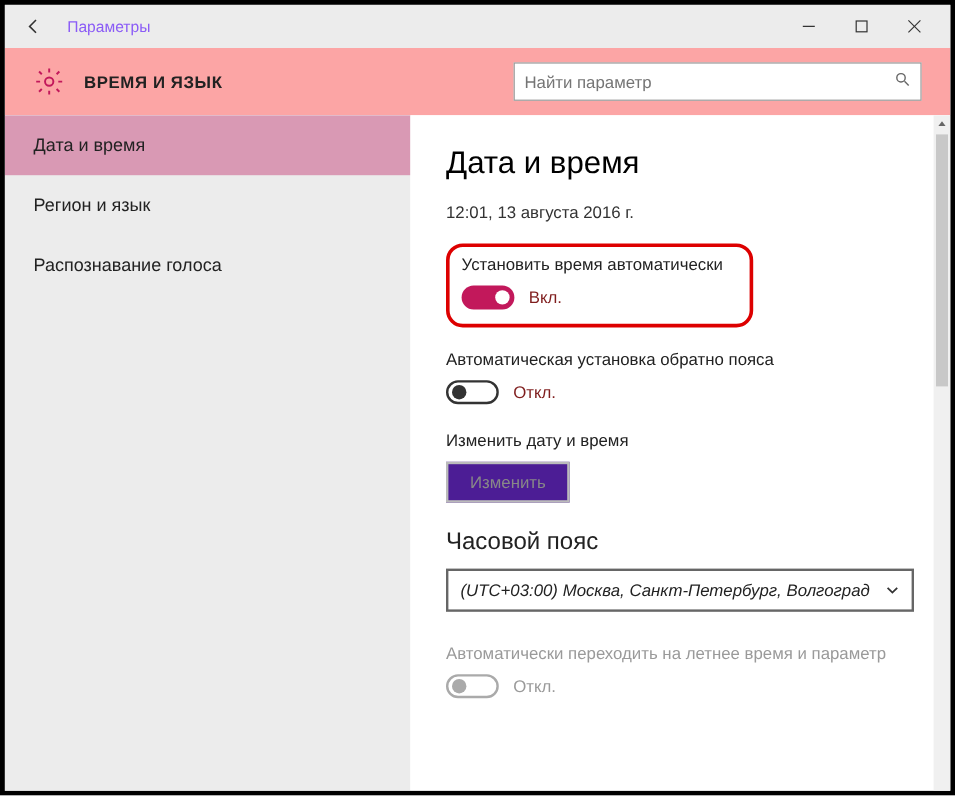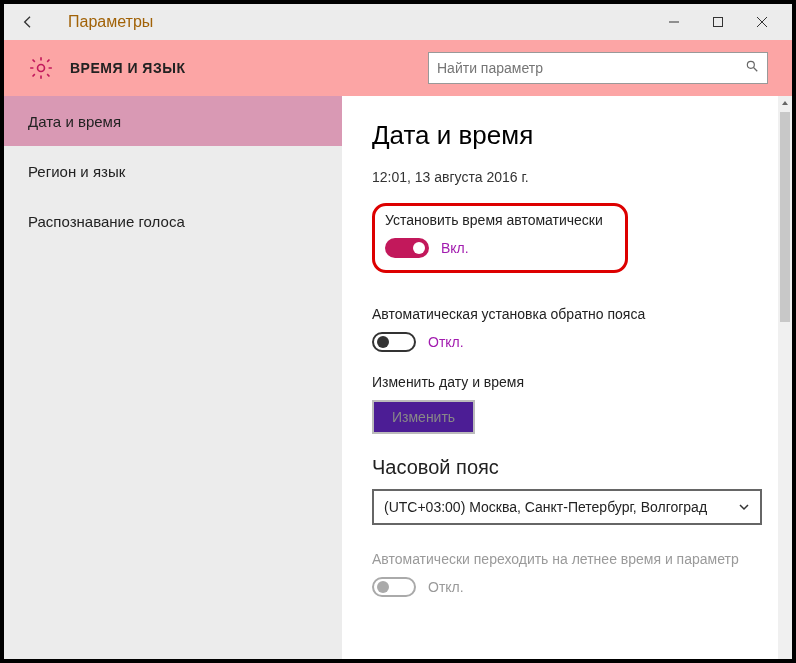--- a/index.html
+++ b/index.html
@@ -2,21 +2,21 @@
 <html><head>
 <meta charset="utf-8">
 <style>
 * { box-sizing: border-box; margin: 0; padding: 0; font-family: "Segoe UI", Tahoma, sans-serif; }
 body { background: #fff; }
 .frame { width: 796px; height: 663px; border: 4px solid #000; position: relative; background:#fff; overflow:hidden; }
 .window { position:absolute; inset:0; display:flex; flex-direction:column; }
 .titlebar { height:36px; background:#ececec; display:flex; align-items:center; padding:0 8px; }
 .back-btn { width:32px; height:32px; display:flex; align-items:center; justify-content:center; cursor:pointer; }
 .back-btn svg { width:16px; height:16px; stroke:#333; }
-.title { font-size:16px; color:#a16207; margin-left:24px; }
+.title { font-size:13px; color:#8b5cf6; margin-left:12px; }
 .win-controls { margin-left:auto; display:flex; }
 .win-btn { width:44px; height:32px; display:flex; align-items:center; justify-content:center; cursor:pointer; }
 .win-btn svg { width:12px; height:12px; stroke:#333; }
 .headerbar { height:56px; background:#fca5a5; display:flex; align-items:center; padding:0 24px; gap:16px; }
 .gear { width:26px; height:26px; }
 .gear svg { width:26px; height:26px; fill:none; stroke:#c2185b; stroke-width:1.5; }
 .app-title { font-size:14px; font-weight:600; letter-spacing:0.5px; color:#222; }
 .search-wrap { margin-left:auto; width:340px; height:32px; border:1px solid #999; background:#fff; display:flex; align-items:center; padding:0 8px; }
 .search-wrap input { flex:1; border:none; outline:none; font-size:14px; color:#555; background:transparent; }
 .search-wrap .sicon svg { width:14px; height:14px; stroke:#666; fill:none; }
@@ -33,26 +33,26 @@
 .setting-label.disabled { color:#9a9a9a; }
 .toggle-row { display:flex; align-items:center; gap:12px; }
 .toggle { width:44px; height:20px; border-radius:10px; position:relative; cursor:pointer; }
 .toggle .knob { position:absolute; width:12px; height:12px; border-radius:50%; top:4px; }
 .toggle.on { background:#c2185b; }
 .toggle.on .knob { right:4px; background:#fff; }
 .toggle.off { background:#fff; border:2px solid #333; width:44px; height:20px; }
 .toggle.off .knob { left:3px; top:2px; background:#333; }
 .toggle.off.disabled { border-color:#aaa; cursor:default; }
 .toggle.off.disabled .knob { background:#aaa; }
-.toggle-text { font-size:14px; color:#a21caf; }
+.toggle-text { font-size:14px; color:#7f1d1d; }
 .toggle-text.disabled { color:#9a9a9a; }
-.highlight-box { border:3px solid #d00; border-radius:14px; padding:6px 22px 12px 10px; display:inline-block; margin-bottom:33px; }
+.highlight-box { border:3px solid #d00; border-radius:14px; padding:6px 22px 12px 10px; display:inline-block; margin-bottom:18px; }
 .btn { height:34px; padding:0 18px; background:#4c1d95; border:2px solid #bbb; color:#888; font-size:14px; cursor:default; display:inline-flex; align-items:center; }
 .section-title { font-size:20px; font-weight:400; color:#222; margin:6px 0 10px; }
-.select-box { height:36px; border:2px solid #666; display:flex; align-items:center; padding:0 10px; font-size:14px; color:#222; width:390px; justify-content:space-between; cursor:pointer; }
+.select-box { height:36px; border:2px solid #666; display:flex; align-items:center; padding:0 10px; font-size:14px; color:#222; width:390px; justify-content:space-between; cursor:pointer;font-style:italic; }
 .select-box svg { width:12px; height:12px; stroke:#333; }
 .scrollbar { position:absolute; right:0; top:0; bottom:0; width:14px; background:#f0f0f0; }
 .scroll-thumb { position:absolute; left:2px; width:10px; top:2px; height:210px; background:#c8c8c8; }
 .scroll-arrow { position:absolute; left:0; width:14px; height:14px; display:flex; align-items:center; justify-content:center; }
 .scroll-arrow.top { top:0; }
 .scroll-arrow svg { width:8px; height:8px; fill:#666; }
 </style>
 </head>
 <body>
 

